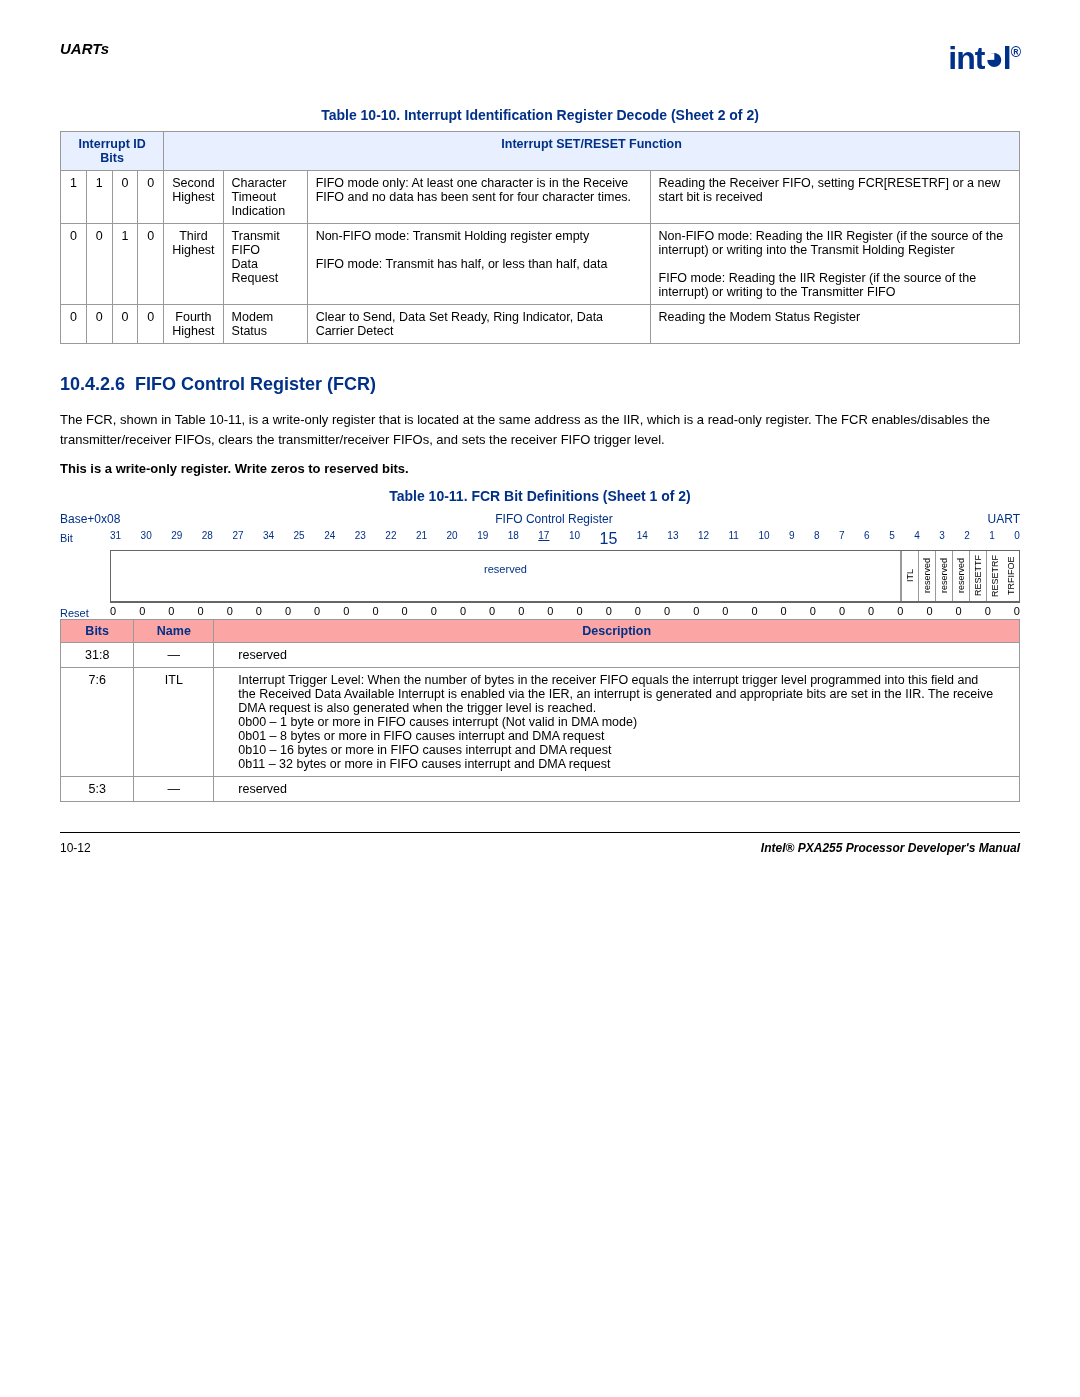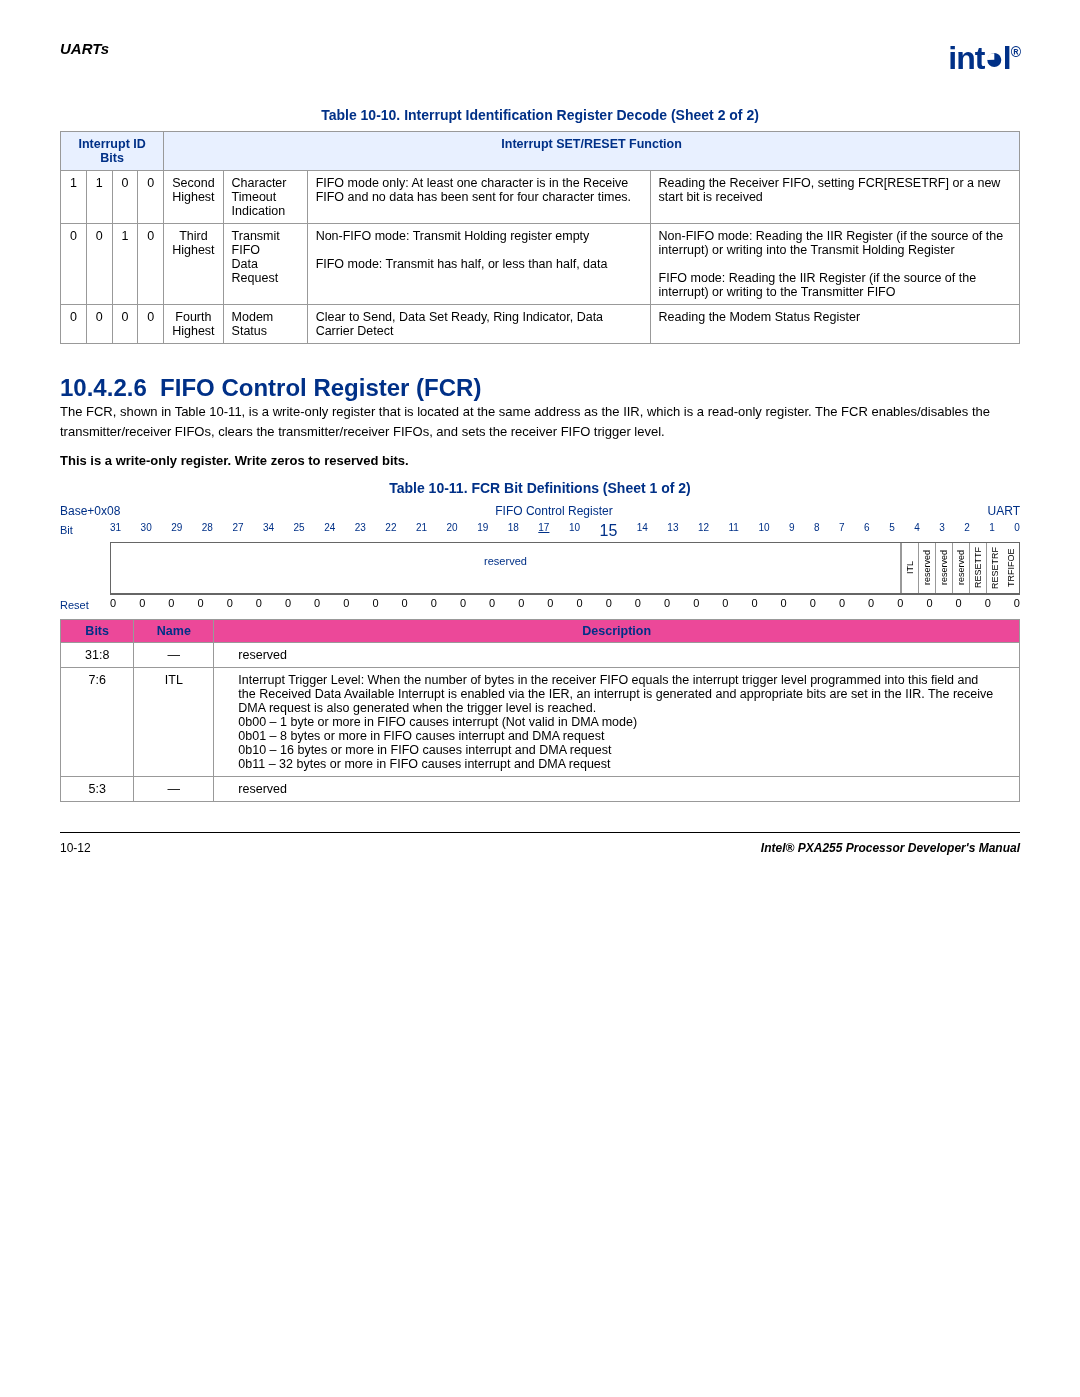--- a/index.html
+++ b/index.html
@@ -71,23 +71,24 @@
       background: #e8f0ff;
     }
     .interrupt-set-header {
       text-align: center;
       font-weight: bold;
       color: #003087;
       background: #e8f0ff;
     }
     
     .section-heading {
-      font-size: 24px;
-      font-weight: bold;
-      color: #003087;
+      font-size: 18px;
+      font-weight: bold;
+      color: #003087;
+      margin-bottom: 15px;
       margin-top: 10px;
     }
     .body-text {
       font-size: 13px;
       margin-bottom: 12px;
       line-height: 1.5;
     }
     .bold-note {
       font-weight: bold;
       font-size: 13px;
@@ -104,21 +105,21 @@
     
     .desc-table {
       width: 100%;
       border-collapse: collapse;
       border: 1px solid #999;
       font-size: 12.5px;
     }
     .desc-table th {
       color: #003087;
       font-weight: bold;
-      background: #ec4899;
+      background: #fca5a5;
       text-align: center;
       border: 1px solid #999;
       padding: 4px 8px;
     }
     .desc-table td {
       border: 1px solid #999;
       padding: 5px 24px;
       vertical-align: top;
     }
     .desc-table .col-bits { width: 60px; text-align: center; }
@@ -270,21 +271,21 @@
 
         <div style="writing-mode:vertical-rl;transform:rotate(180deg);font-size:9px;padding:4px 3px;border-right:1px solid #999;text-align:center;white-space:nowrap;">RESETTF</div>
 
         <div style="writing-mode:vertical-rl;transform:rotate(180deg);font-size:9px;padding:4px 3px;border-right:1px solid #999;text-align:center;white-space:nowrap;">RESETRF</div>
 
         <div style="writing-mode:vertical-rl;transform:rotate(180deg);font-size:9px;padding:4px 3px;text-align:center;white-space:nowrap;">TRFIFOE</div>
       </div>
     </div>
   </div>
 
-  <div style="display:flex; margin-bottom:8px;">
+  <div style="display:flex; ">
     <div style="width:50px; font-size:11px; color:#003087; padding-top:2px;">Reset</div>
     <div style="flex:1; display:flex; justify-content:space-between;">
       <span style="font-size:11px;">0</span>
       <span style="font-size:11px;">0</span>
       <span style="font-size:11px;">0</span>
       <span style="font-size:11px;">0</span>
       <span style="font-size:11px;">0</span>
       <span style="font-size:11px;">0</span>
       <span style="font-size:11px;">0</span>
       <span style="font-size:11px;">0</span>

